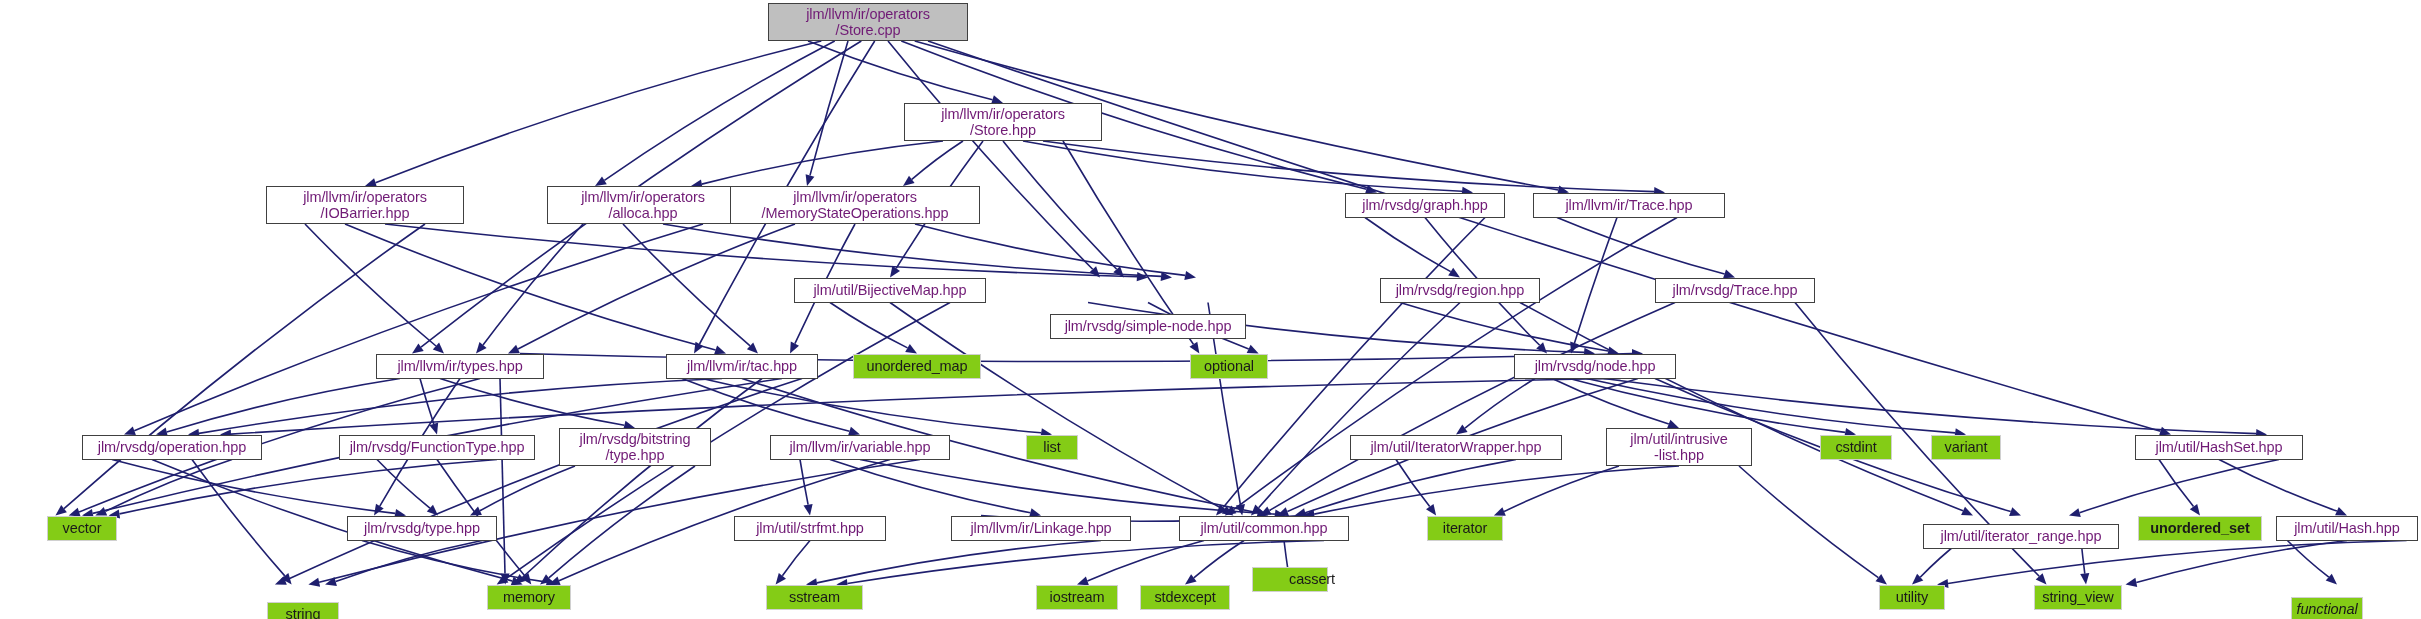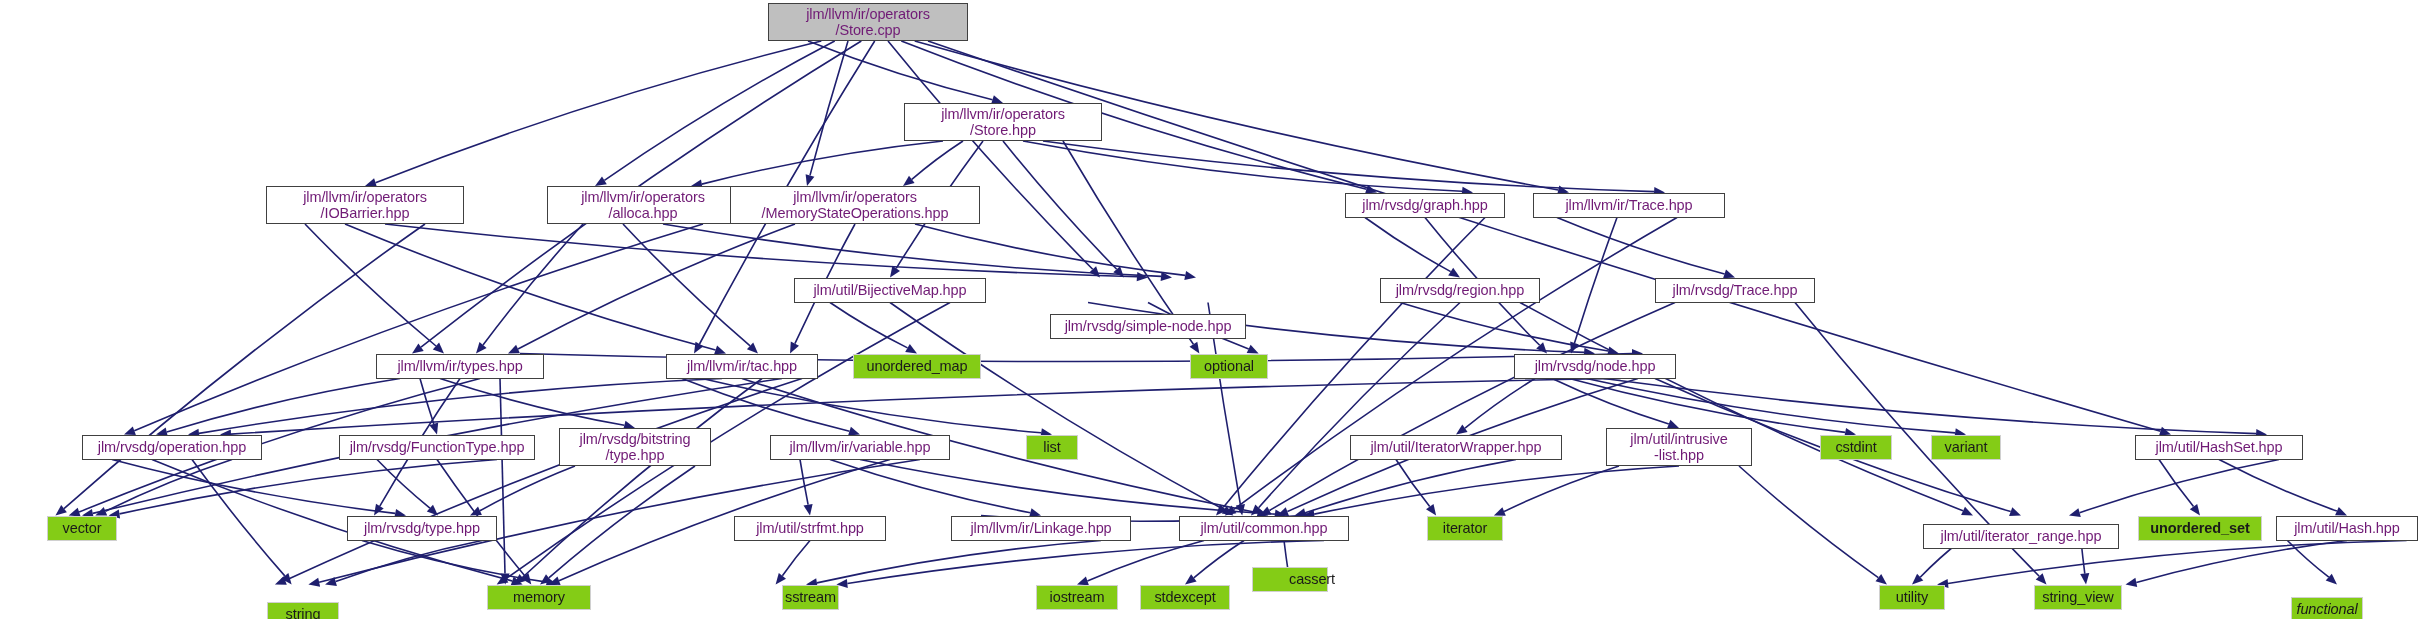--- a/index.html
+++ b/index.html
@@ -313,22 +313,22 @@
       <div class="gnode kind-system" style="left: 47px; top: 515.5px; width: 70px; height: 25px;">vector</div>
       <div class="gnode kind-header" style="left: 347px; top: 515.5px; width: 150px; height: 25px;">jlm/rvsdg/type.hpp</div>
       <div class="gnode kind-header" style="left: 734px; top: 515.5px; width: 152px; height: 25px;">jlm/util/strfmt.hpp</div>
       <div class="gnode kind-header" style="left: 951px; top: 515.5px; width: 180px; height: 25px;">jlm/llvm/ir/Linkage.hpp</div>
       <div class="gnode kind-header" style="left: 1179px; top: 515.5px; width: 170px; height: 25px;">jlm/util/common.hpp</div>
       <div class="gnode kind-system" style="left: 1427px; top: 515.5px; width: 76px; height: 25px;">iterator</div>
       <div class="gnode kind-header" style="left: 1923px; top: 515.5px; width: 196px; height: 25px; margin-top: 8px;">jlm/util/iterator_range.hpp</div>
       <div class="gnode kind-system" style="left: 2138px; top: 515.5px; width: 124px; height: 25px; font-weight: bold;">unordered_set</div>
       <div class="gnode kind-header" style="left: 2276px; top: 515.5px; width: 142px; height: 25px;">jlm/util/Hash.hpp</div>
       <div class="gnode kind-system" style="left: 267px; top: 602px; width: 72px; height: 25px; text-align: center;">string</div>
-      <div class="gnode kind-system" style="left: 487px; top: 584.5px; width: 104px; height: 25px;">memory</div>
-      <div class="gnode kind-system" style="left: 782px; top: 584.5px; width: 57px; height: 25px;">sstream</div>
+      <div class="gnode kind-system" style="left: 487px; top: 584.5px; width: 84px; height: 25px;">memory</div>
+      <div class="gnode kind-system" style="left: 766px; top: 584.5px; width: 97px; height: 25px;">sstream</div>
       <div class="gnode kind-system" style="left: 1036px; top: 584.5px; width: 82px; height: 25px;">iostream</div>
       <div class="gnode kind-system" style="left: 1140px; top: 584.5px; width: 90px; height: 25px;">stdexcept</div>
       <div class="gnode kind-system" style="left: 1252px; top: 567px; width: 76px; height: 25px; padding-left: 48px;">cassert</div>
       <div class="gnode kind-system" style="left: 1879px; top: 584.5px; width: 66px; height: 25px;">utility</div>
       <div class="gnode kind-system" style="left: 2034px; top: 584.5px; width: 88px; height: 25px;">string_view</div>
       <div class="gnode kind-system" style="left: 2291px; top: 597px; width: 72px; height: 25px; font-style: italic;">functional</div>
     </div>
 </div>
 
 </body></html>

